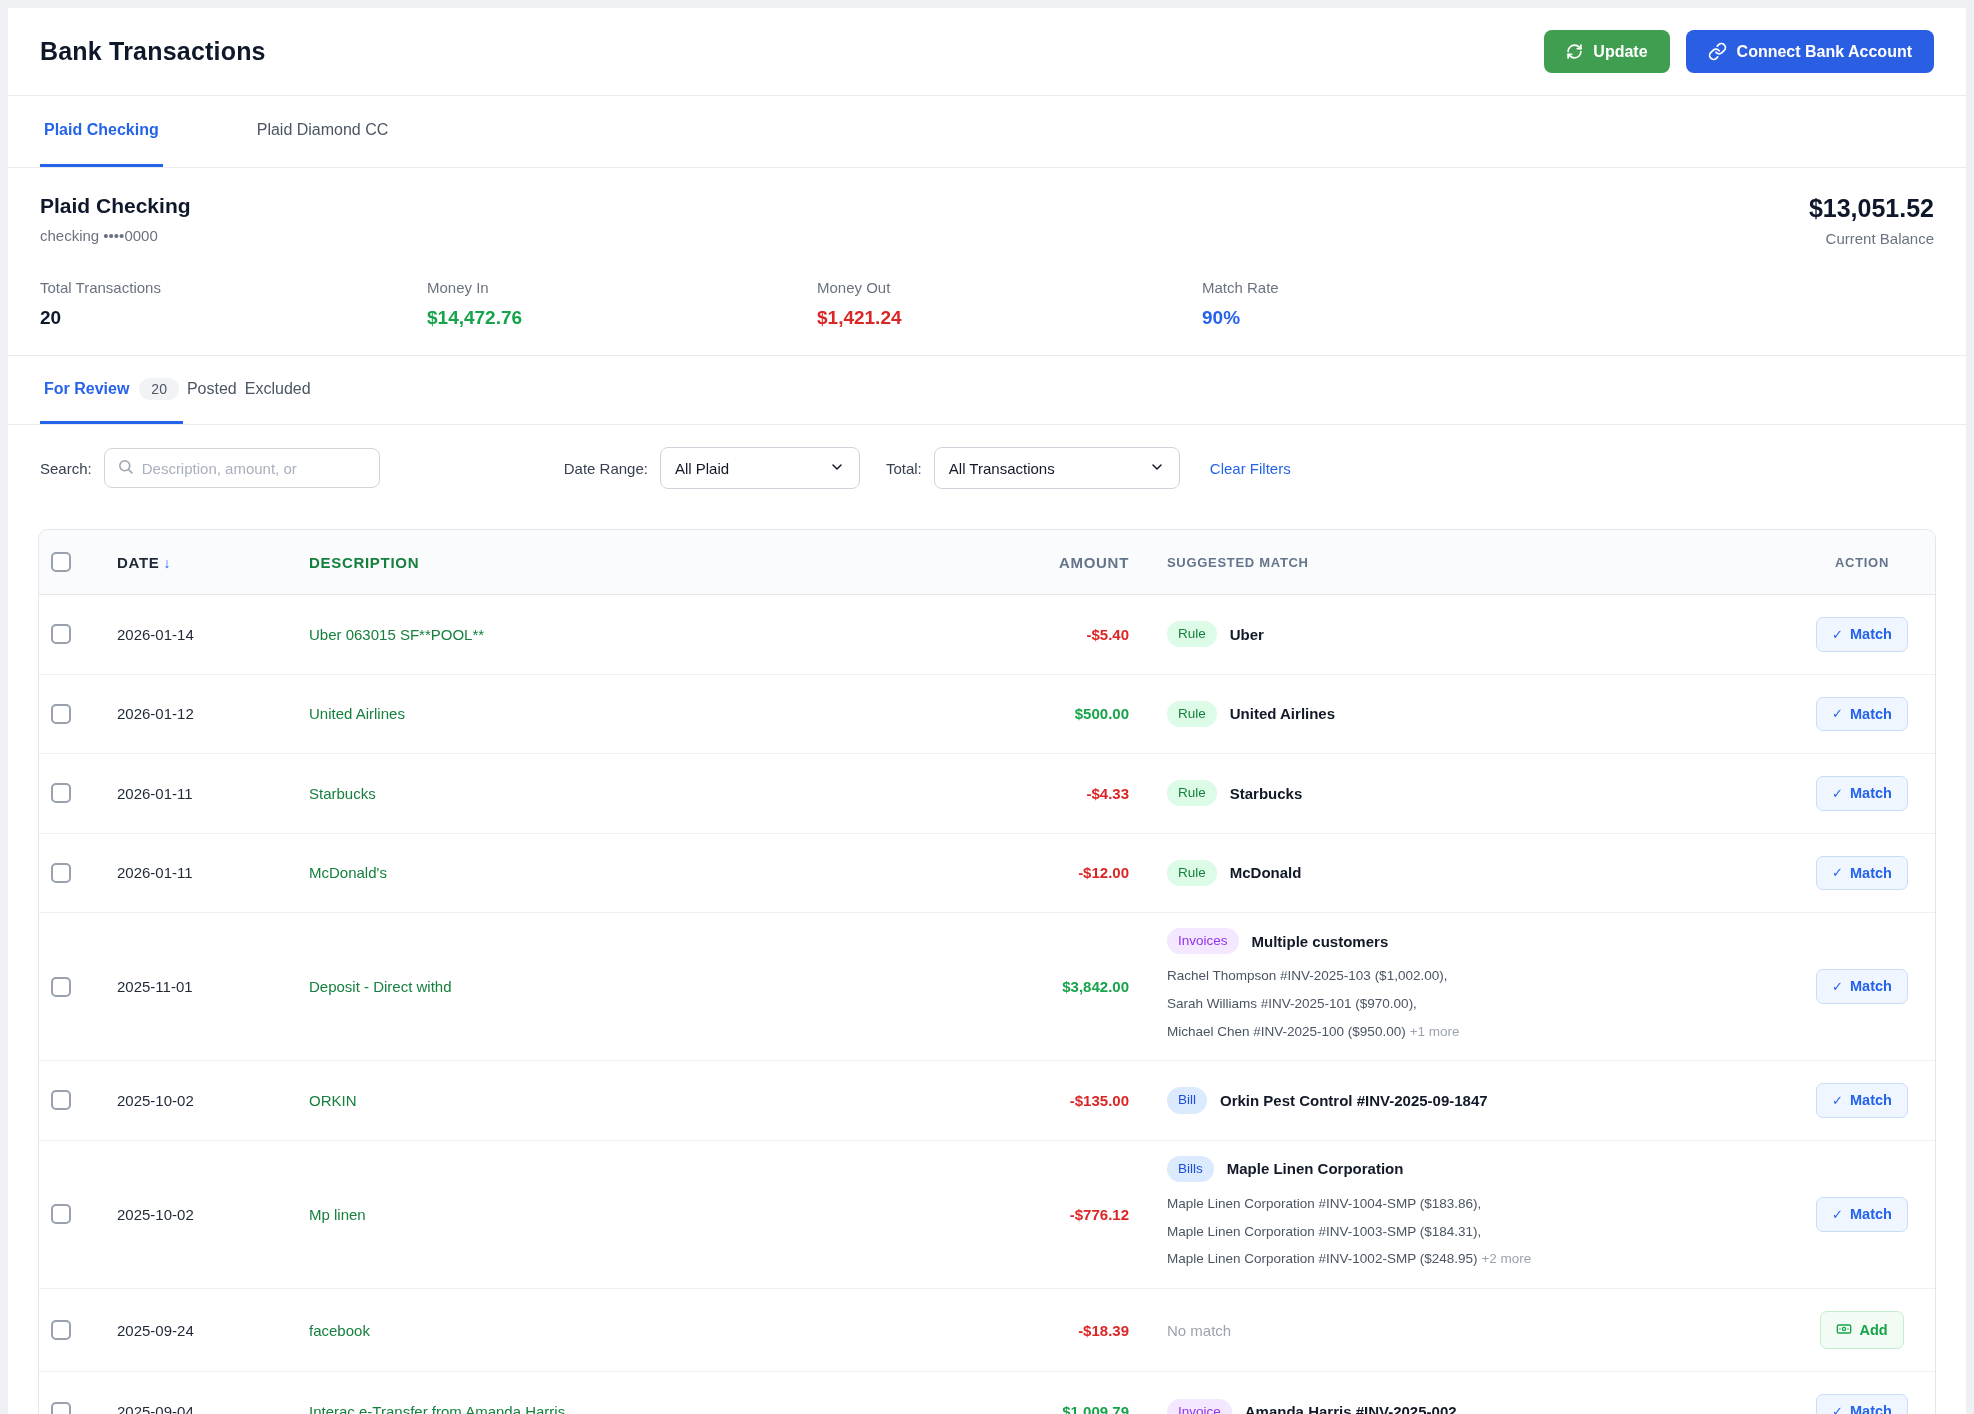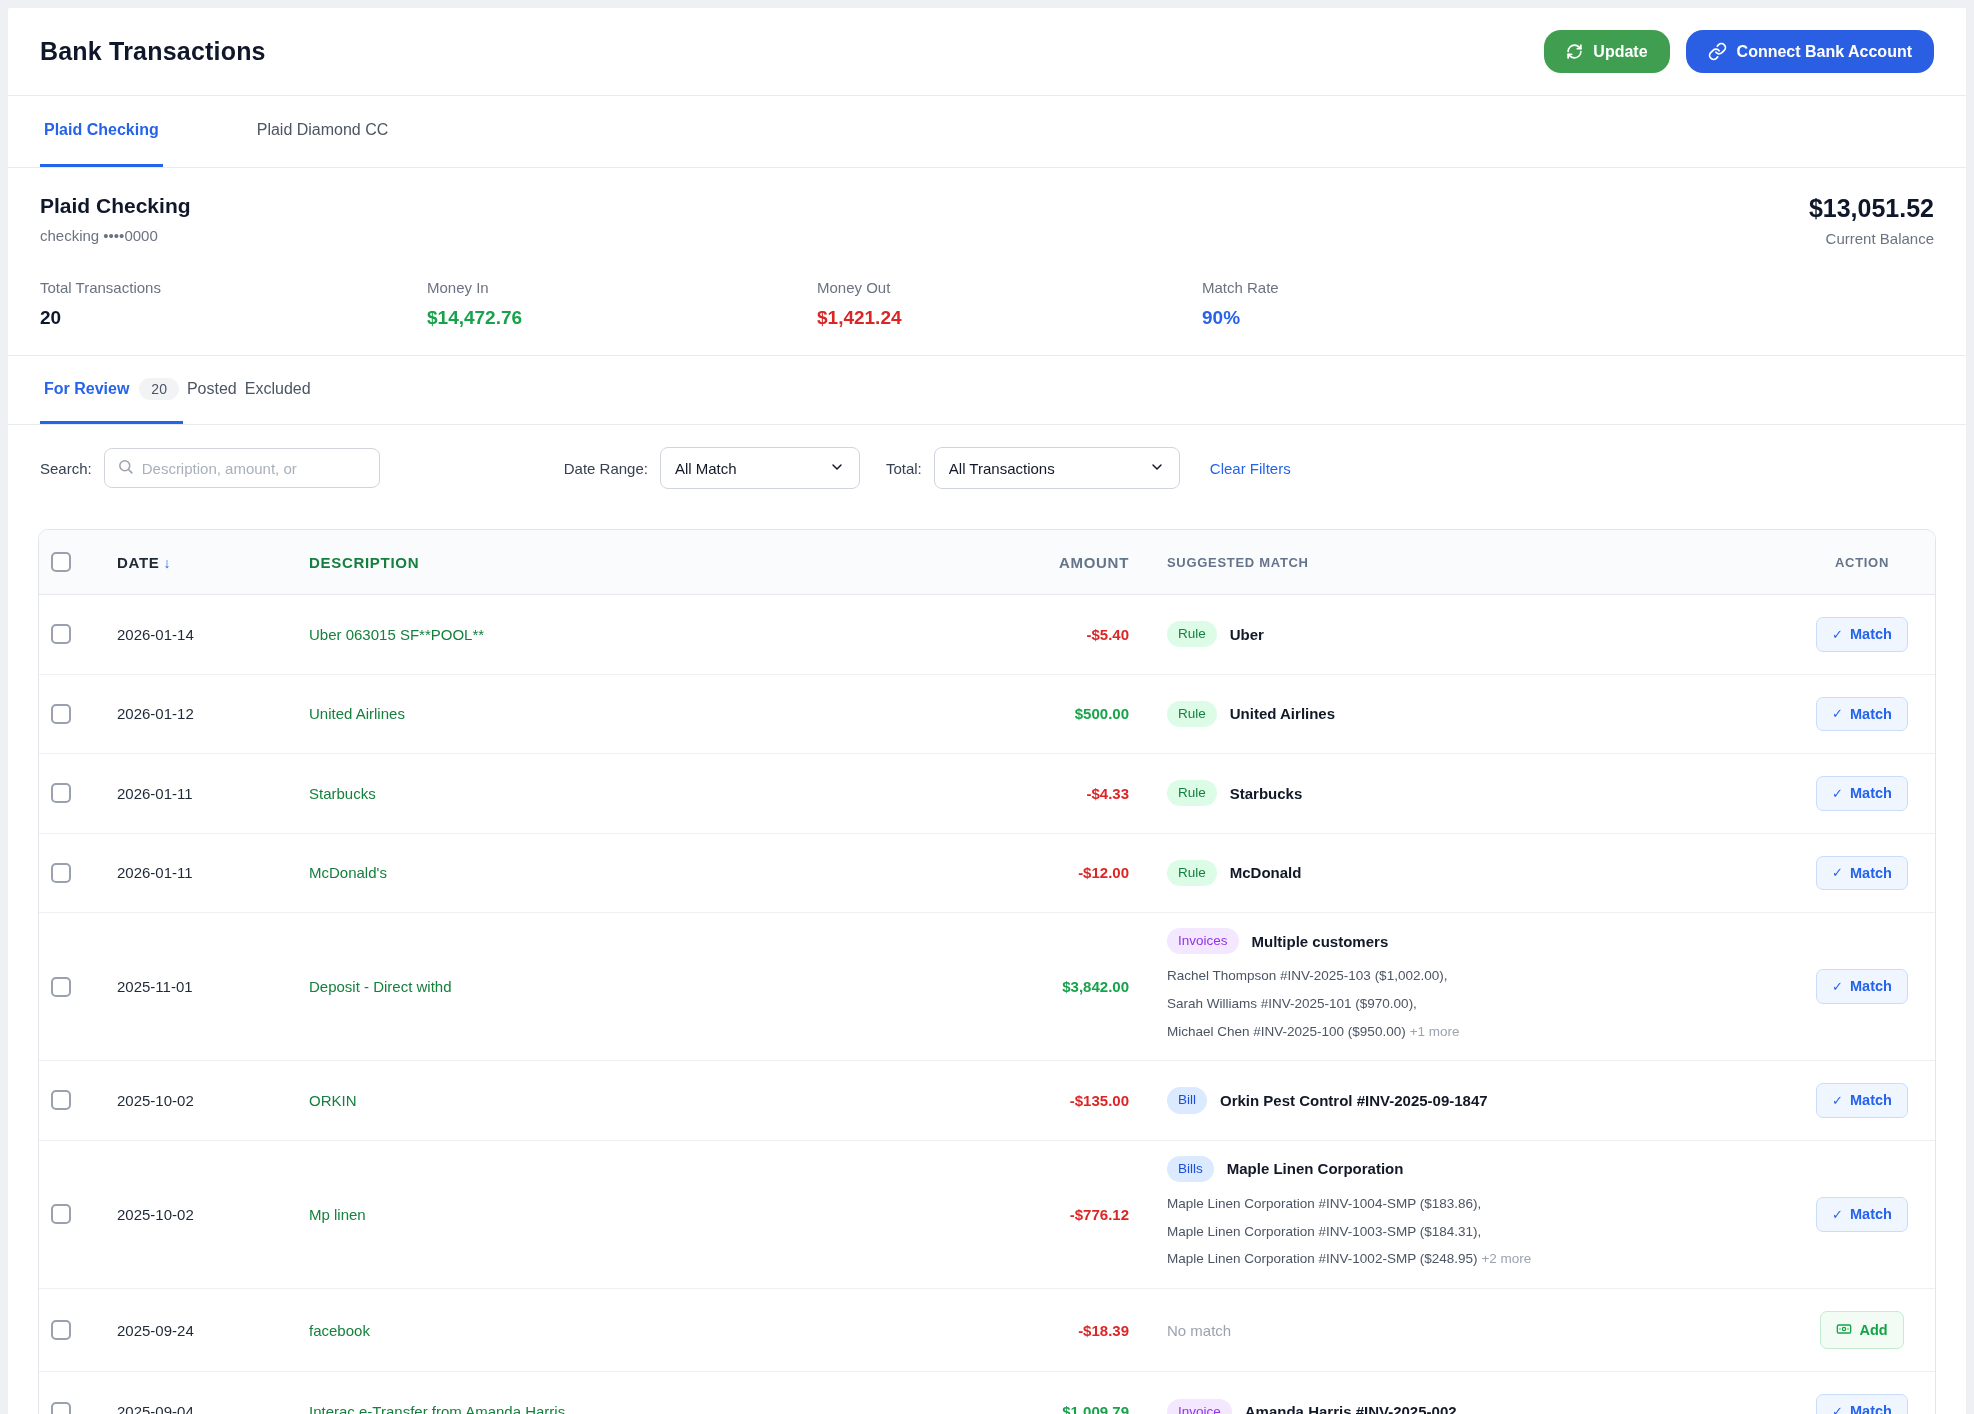--- a/index.html
+++ b/index.html
@@ -8,21 +8,21 @@
     background:#eef0f3; color:#111827; }
   .card { margin:8px 8px 0; background:#fff; min-height:1406px; border-radius:2px; }
 
   
   .page-header { display:flex; align-items:center; justify-content:space-between;
     padding:22px 32px; border-bottom:1px solid #e9ecef; }
   .page-title { font-size:25px; font-weight:700; color:#0f172a; letter-spacing:.2px; }
   .hdr-buttons { display:flex; gap:16px; }
   .btn-big { display:inline-flex; align-items:center; gap:10px; border:none; cursor:pointer;
     font-family:inherit; font-size:16px; font-weight:600; color:#fff;
-    padding:12px 22px; border-radius:17px; line-height:1; }
+    padding:12px 22px; border-radius:8px; line-height:1; }
   .btn-update { background:var(--update-green,#3f9e4f); }
   .btn-connect { background:var(--connect-blue,#2b5fe3); }
   .btn-big svg { display:block; }
 
   
   .account-tabs { display:flex; gap:90px; padding:0 32px; height:72px; align-items:stretch;
     border-bottom:1px solid #e9ecef; }
   .acct-tab { display:flex; align-items:center; font-size:16px; font-weight:500;
     color:#4b5563; border-bottom:3px solid transparent; padding:0 4px; cursor:pointer; }
   .acct-tab.active { color:var(--accent,#2563eb); font-weight:600;
@@ -192,21 +192,21 @@
       <span>
         <svg width="17" height="17" viewBox="0 0 24 24" fill="none" stroke="#9ca3af" stroke-width="2.2" stroke-linecap="round">
             <circle cx="11" cy="11" r="7"></circle>
             <path d="m21 21-4.3-4.3"></path>
           </svg>
       </span>
       <input type="text" placeholder="Description, amount, or" style="">
     </div>
     <span class="filter-label gap-lg">Date Range:</span>
     <div class="select w-dates">
-      <span>All Match</span>
+      <span>All Plaid</span>
       <span>
         <svg width="16" height="16" viewBox="0 0 24 24" fill="none" stroke="#111827" stroke-width="2.2" stroke-linecap="round" stroke-linejoin="round">
             <polyline points="6 9 12 15 18 9"></polyline>
           </svg>
       </span>
     </div>
     <span class="filter-label gap-md">Total:</span>
     <div class="select w-type">
       <span>All Transactions</span>
       <span>

